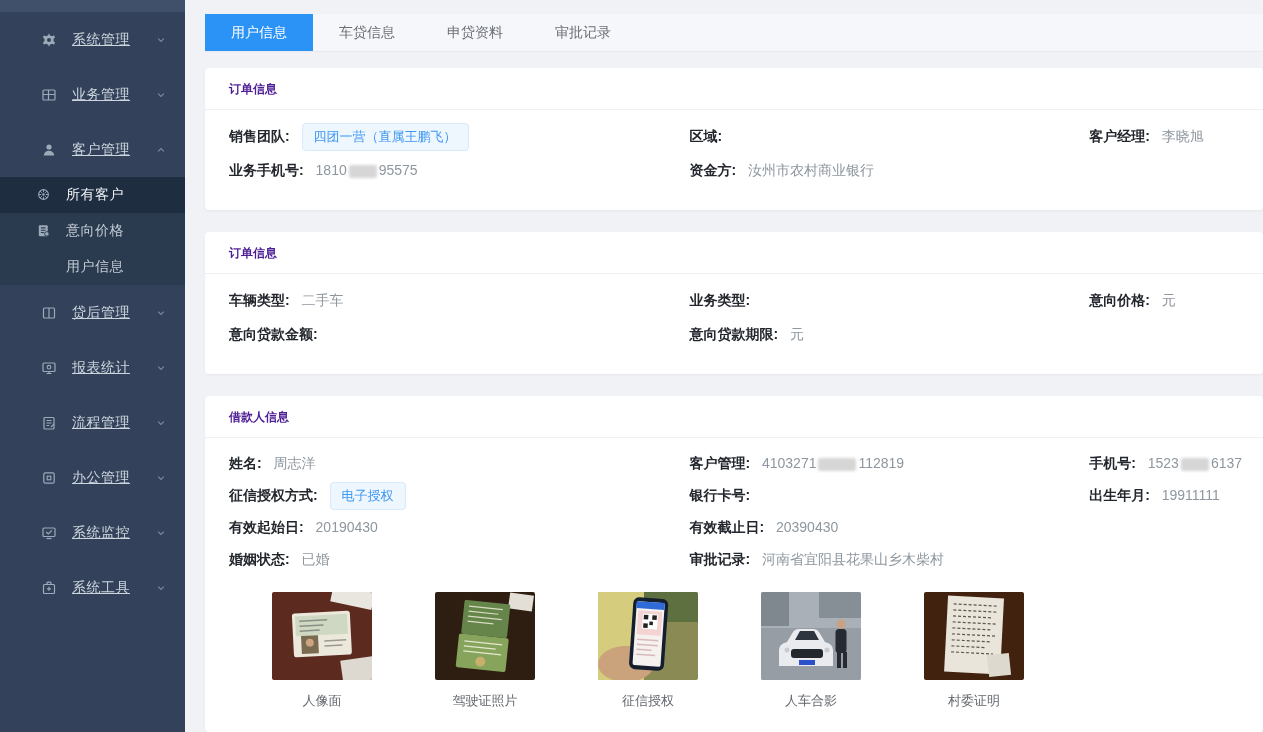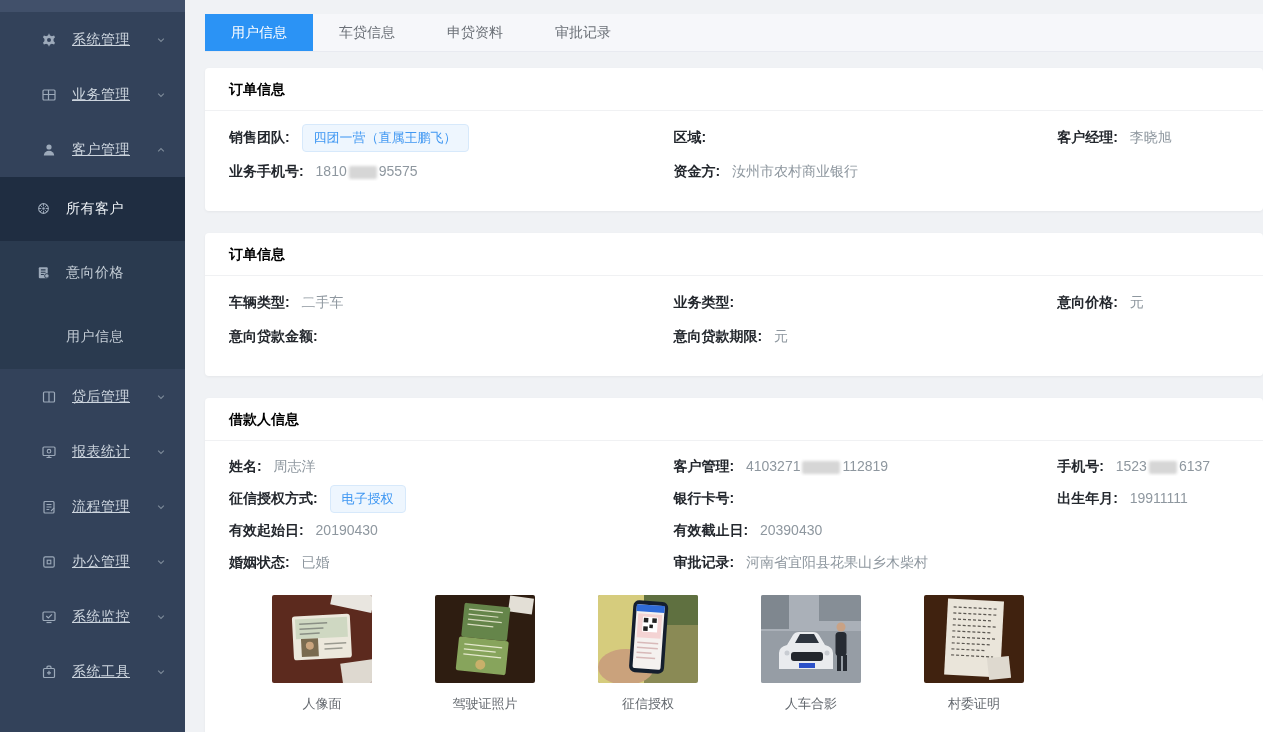--- a/index.html
+++ b/index.html
@@ -11,35 +11,35 @@
   
   .sidebar { width:185px; min-width:185px; background:#33425a; height:732px; display:flex; flex-direction:column; }
   .side-top { height:12px; background:#41506a; }
   .s-item { height:55px; display:flex; align-items:center; padding:0 18px 0 40px; color:#cdd5de; cursor:pointer;text-decoration:underline; }
   .s-item .glyph { width:18px; height:18px; color:#9daaba; display:flex; align-items:center; justify-content:center; flex:none; }
   .s-item .glyph svg { width:16px; height:16px; }
   .s-label { margin-left:14px; flex:1; font-size:14px; letter-spacing:.5px; }
   .chev { width:12px; height:12px; color:#7d8a99; flex:none; }
   .chev.up { transform:rotate(180deg); }
   .submenu { background:#2a3a4f; }
-  .sub-item { height:64px; display:flex; align-items:center; padding-left:36px; color:#c3ccd5; cursor:pointer; }
+  .sub-item { height:36px; display:flex; align-items:center; padding-left:36px; color:#c3ccd5; cursor:pointer; }
   .sub-item .glyph { width:16px; height:16px; color:#9daaba; flex:none; }
   .sub-item .glyph svg { width:15px; height:15px; }
   .sub-item .s-label { margin-left:14px; }
   .sub-item.active { background:#1f2d41; color:#eef2f6; }
   
   .main { flex:1; padding:14px 0 12px 20px; height:732px; overflow:hidden; }
   .tabbar { display:flex; align-items:stretch; height:38px; background:#f6f7fa; border-bottom:1px solid #e8eaf0; }
   .tab { padding:0 26px; display:flex; align-items:center; color:#6b7077; font-size:14px; cursor:pointer; }
   .tab.active { background:#2b93f5; color:#ffffff; }
   .card { background:#fff; border-radius:4px; box-shadow:0 1px 3px rgba(0,0,0,.05); margin-top:16px; }
   .card + .card { margin-top:22px; }
-  .card-title { padding:13px 24px 11px; font-size:14px; font-weight:bold; color:#000000; border-bottom:1px solid #f0f1f3; }
+  .card-title { padding:13px 24px 11px; font-size:12px; font-weight:bold; color:#4c1d95; border-bottom:1px solid #f0f1f3; }
   .card-body { padding:10px 24px 22px; }
-  .frow { display:grid; grid-template-columns:44% 38% 18%; min-height:34px; align-items:center; }
+  .frow { display:grid; grid-template-columns:44% 38% 18%; min-height:34px; align-items:center;gap:16px; }
   .card3 .frow { min-height:32px; }
   .field { white-space:nowrap; overflow:hidden; }
   .lbl { font-weight:bold; color:#23272d; }
   .val { color:#8e979f; margin-left:8px; }
   .tag { display:inline-block; margin-left:8px; padding:4px 11px; font-size:13px; color:#3f97f2;
          background:#eef6fe; border:1px solid #d7e9fb; border-radius:4px; cursor:pointer; }
   .censor { display:inline-block; width:28px; height:13px; background:#d6d6d6; border-radius:2px;
             vertical-align:middle; margin:0 2px; filter:blur(1.5px); }
   .censor.wide { width:38px; }
   

